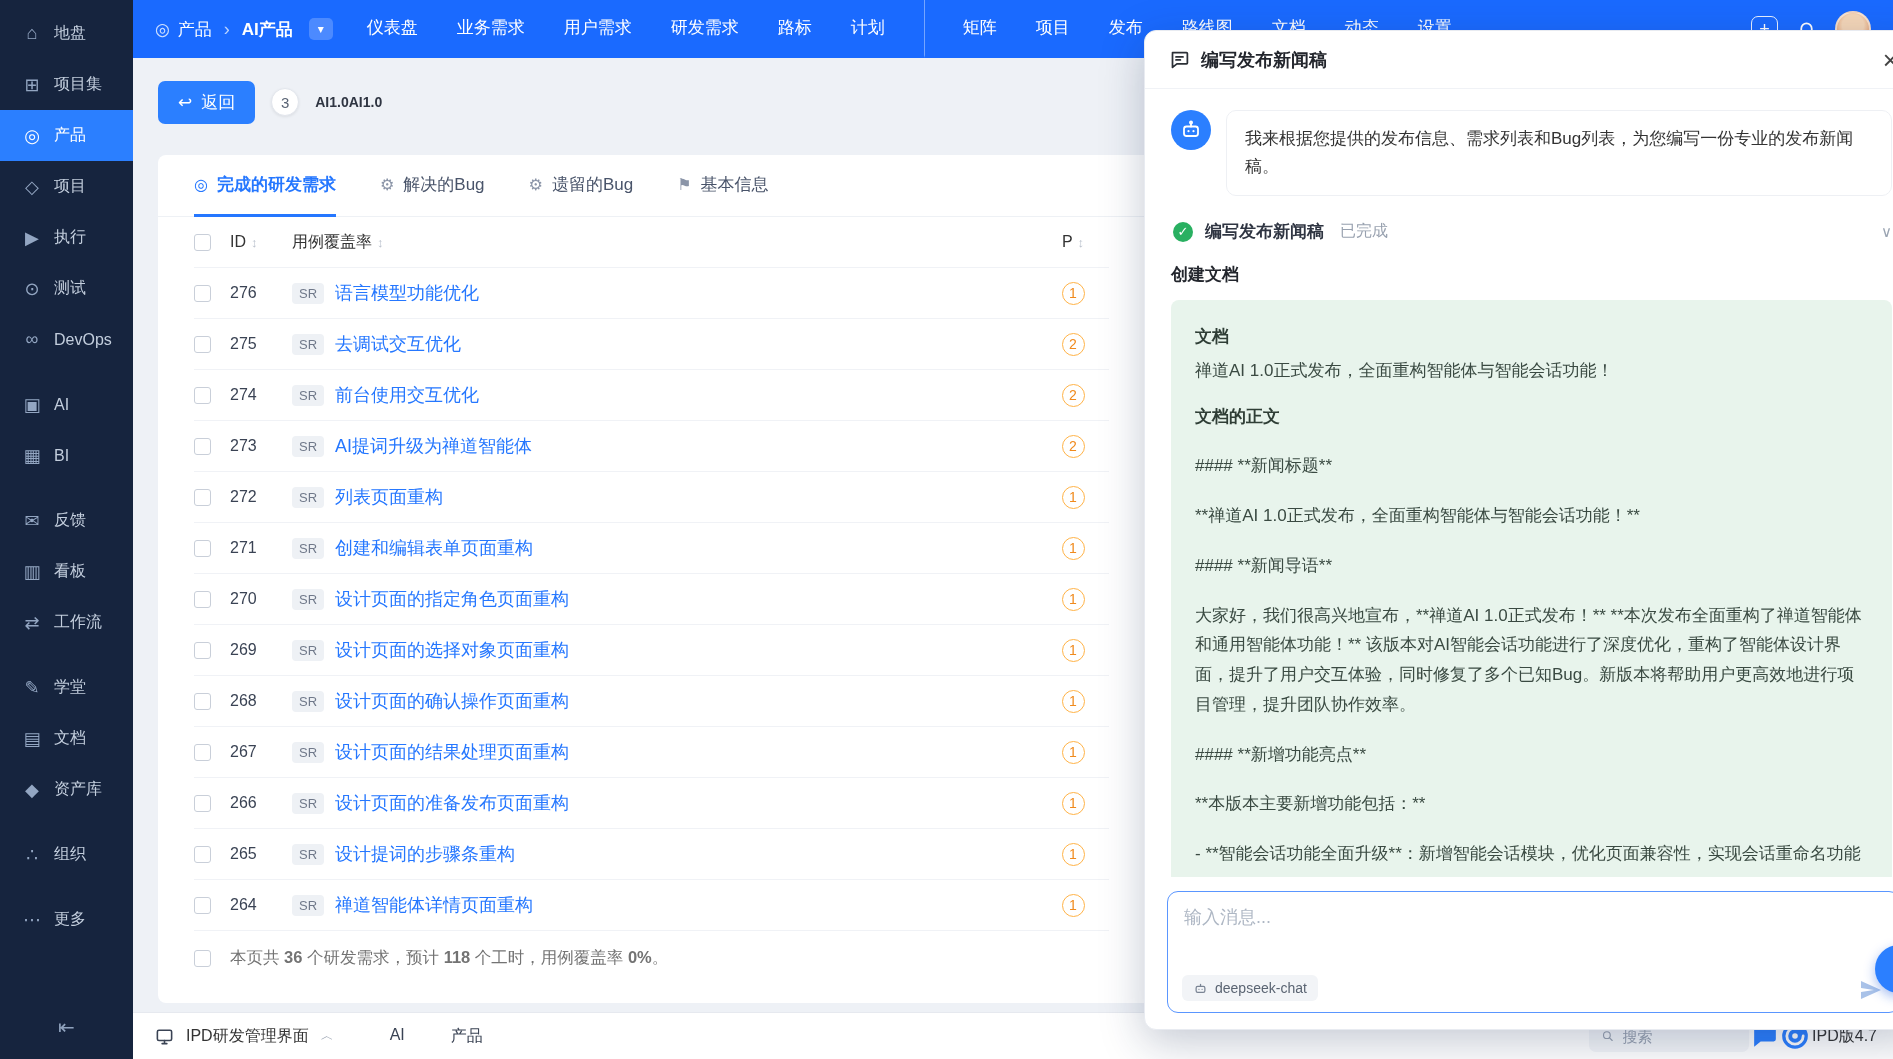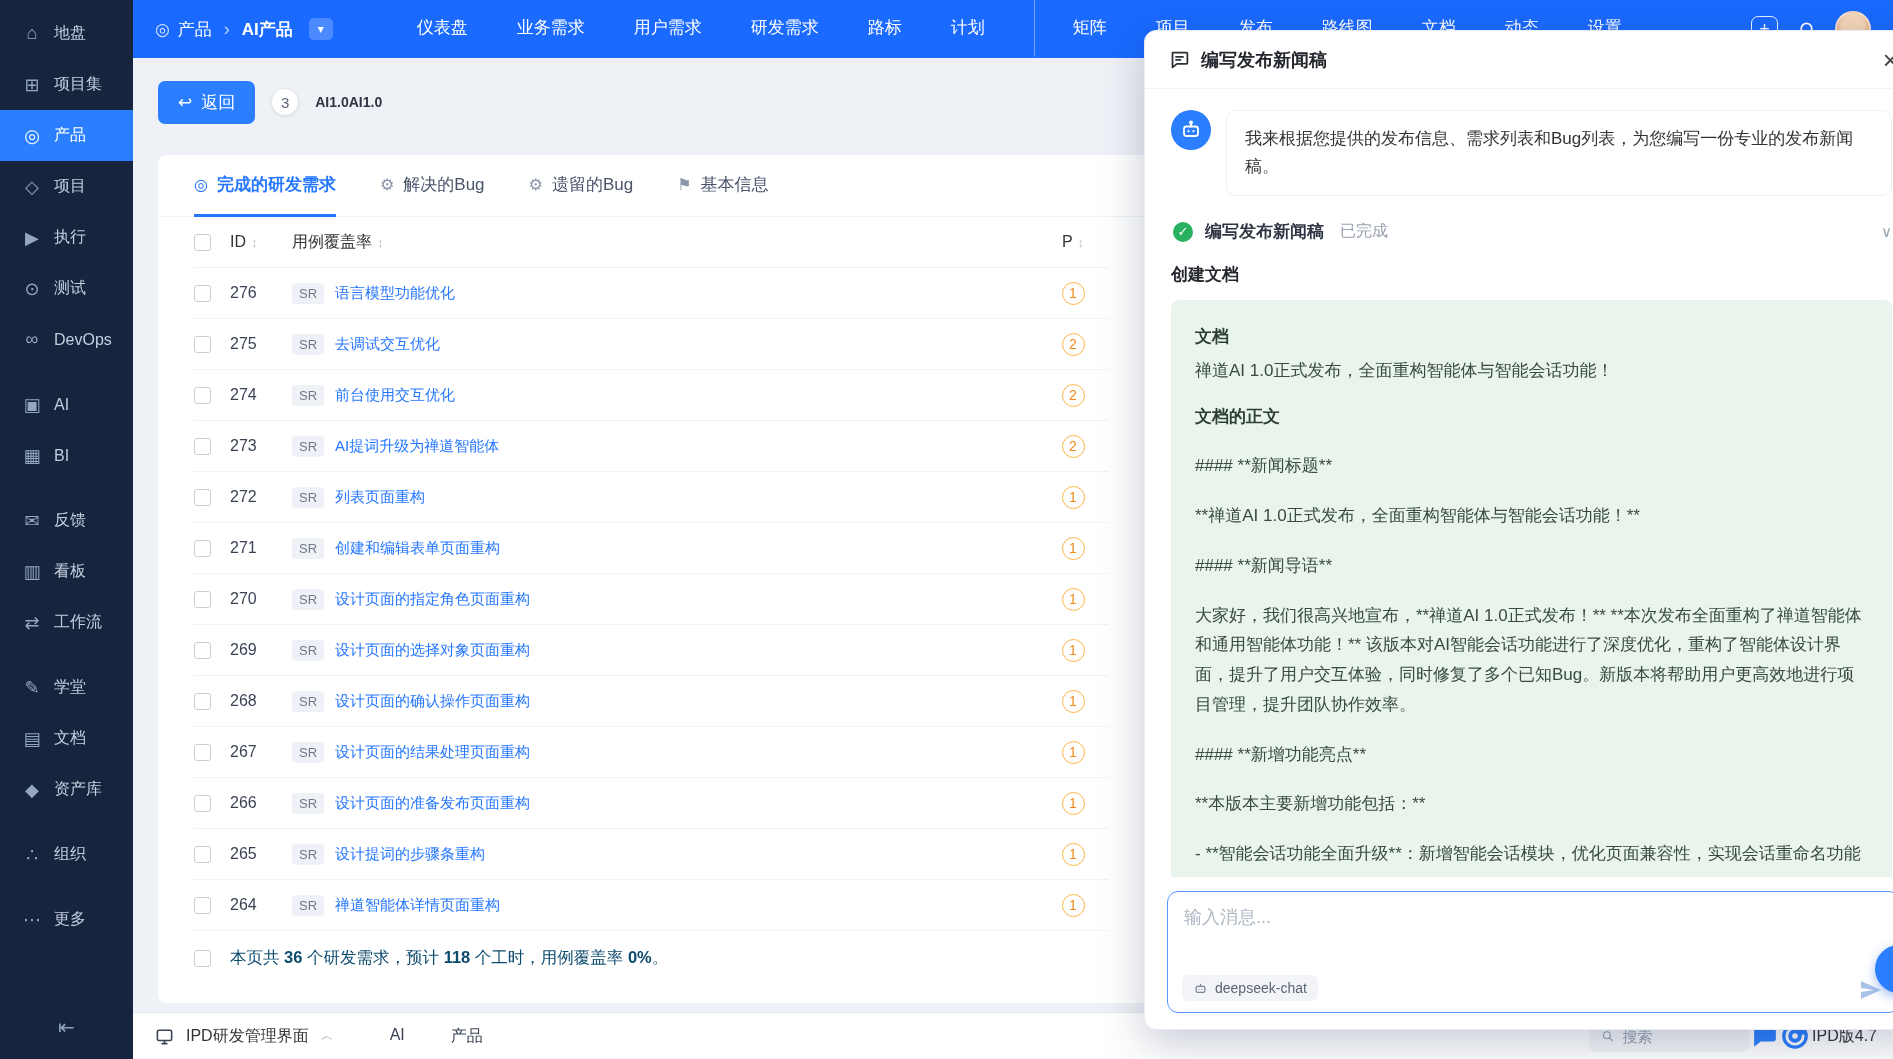--- a/index.html
+++ b/index.html
@@ -16,21 +16,21 @@
   .side-item.gap{margin-top:14px}
   .collapse-btn{margin-top:auto;margin-bottom:12px;height:40px;display:flex;align-items:center;justify-content:center;color:#8fa2bd;font-size:20px;cursor:pointer}
 
   
   .topbar{position:absolute;left:133px;top:0;right:0;height:58px;background:#1a6aff;display:flex;align-items:center;padding:0 22px;color:#fff;z-index:5}
   .crumb-root{display:flex;align-items:center;gap:8px;font-size:17px}
   .crumb-root .pin{font-size:17px;color:#cfe0ff}
   .crumb-sep{color:#bcd4ff;font-size:18px;margin:0 4px}
   .crumb-current{font-weight:bold;font-size:17px}
   .caret-box{margin-left:8px;width:24px;height:22px;background:rgba(255,255,255,.22);border-radius:5px;display:flex;align-items:center;justify-content:center;font-size:12px;cursor:pointer}
-  .nav{display:flex;height:100%;margin-left:84px;gap:49px;align-items:stretch}
+  .nav{display:flex;height:100%;margin-left:34px;gap:39px;align-items:stretch}
   .nav-item{display:flex;align-items:center;font-size:17px;color:#fff;cursor:pointer;border-bottom:3px solid transparent}
   .nav-item.divided{border-left:1px solid rgba(255,255,255,.4);padding-left:38px}
   .top-actions{margin-left:auto;display:flex;align-items:center;gap:18px}
   .plus-box{width:27px;height:27px;border:1.6px solid rgba(255,255,255,.9);border-radius:7px;display:flex;align-items:center;justify-content:center;font-size:18px;cursor:pointer}
   .bell{display:flex;cursor:pointer}
   .avatar{width:36px;height:36px;border-radius:50%;cursor:pointer;background:radial-gradient(circle at 50% 38%,#f6d7b8 0 42%,#e8a77a 72%,#b5713f);border:2px solid rgba(255,255,255,.55)}
 
   
   .main{position:absolute;left:133px;top:58px;right:0;bottom:47px;background:#eef1f6;z-index:1}
   .back-row{position:absolute;left:25px;top:22px;height:44px;display:flex;align-items:center;gap:16px}
@@ -47,25 +47,25 @@
 
   .tbl{margin:0 36px;width:915px}
   .trow{display:grid;grid-template-columns:36px 62px 1fr 72px;align-items:center;height:51px;border-bottom:1px solid #f0f2f6}
   .thead{font-weight:normal;color:#333;font-size:16px}
   .thead .hcell{display:flex;align-items:center;gap:5px}
   .sort{font-size:13px;color:#b9c0cc;cursor:pointer}
   .cb{width:17px;height:17px;border:1px solid #c9cfd9;border-radius:3px;background:#fff;cursor:pointer;display:inline-block}
   .idcell{font-size:16px;color:#3a4354}
   .namecell{display:flex;align-items:center;gap:11px;min-width:0}
   .chip-sr{background:#eef1f5;color:#70798a;font-size:13px;padding:3px 7px;border-radius:4px;flex:none}
-  .link{color:#2577ff;font-size:15px;cursor:pointer;white-space:nowrap;overflow:hidden;text-overflow:ellipsis}
+  .link{color:#2577ff;font-size:18px;cursor:pointer;white-space:nowrap;overflow:hidden;text-overflow:ellipsis}
   .bcell{display:flex;justify-content:center}
   .obadge{min-width:23px;height:23px;border-radius:50%;border:1px solid #ffb347;color:#f08a1d;background:#fff;display:flex;align-items:center;justify-content:center;font-size:14px}
   .summary{display:grid;grid-template-columns:36px 1fr;align-items:center;height:54px}
-  .summary-text{font-size:16.5px;color:#0c4a6e}
+  .summary-text{font-size:16.5px;color:#737373}
   .summary-text b{font-weight:bold}
 
   
   .bottombar{position:absolute;left:133px;right:0;bottom:0;height:47px;background:#fff;border-top:1px solid #e6e9ef;display:flex;align-items:center;padding:0 16px 0 22px;z-index:2}
   .bb-app{display:flex;align-items:center;gap:12px;font-size:16px;color:#333;cursor:pointer}
   .bb-caret{color:#98a1b0;font-size:13px}
   .bb-crumbs{display:flex;gap:46px;margin-left:56px}
   .bb-crumb{font-size:16px;color:#3a4354;cursor:pointer}
   .bb-right{margin-left:auto;display:flex;align-items:center;gap:3px}
   .searchbox{display:flex;align-items:center;gap:8px;background:#f4f6f9;border-radius:7px;height:31px;padding:0 12px;width:160px}

